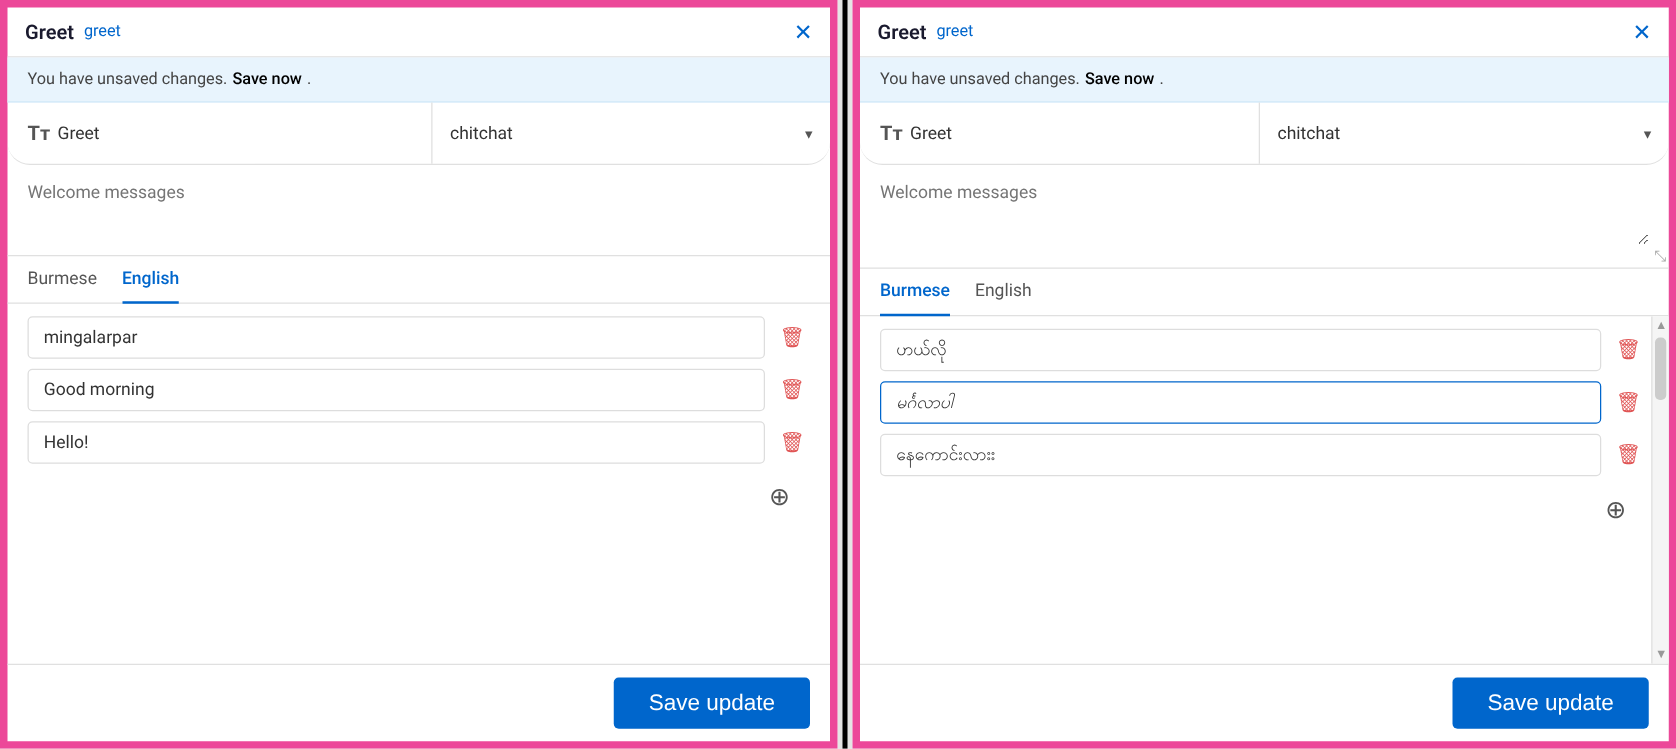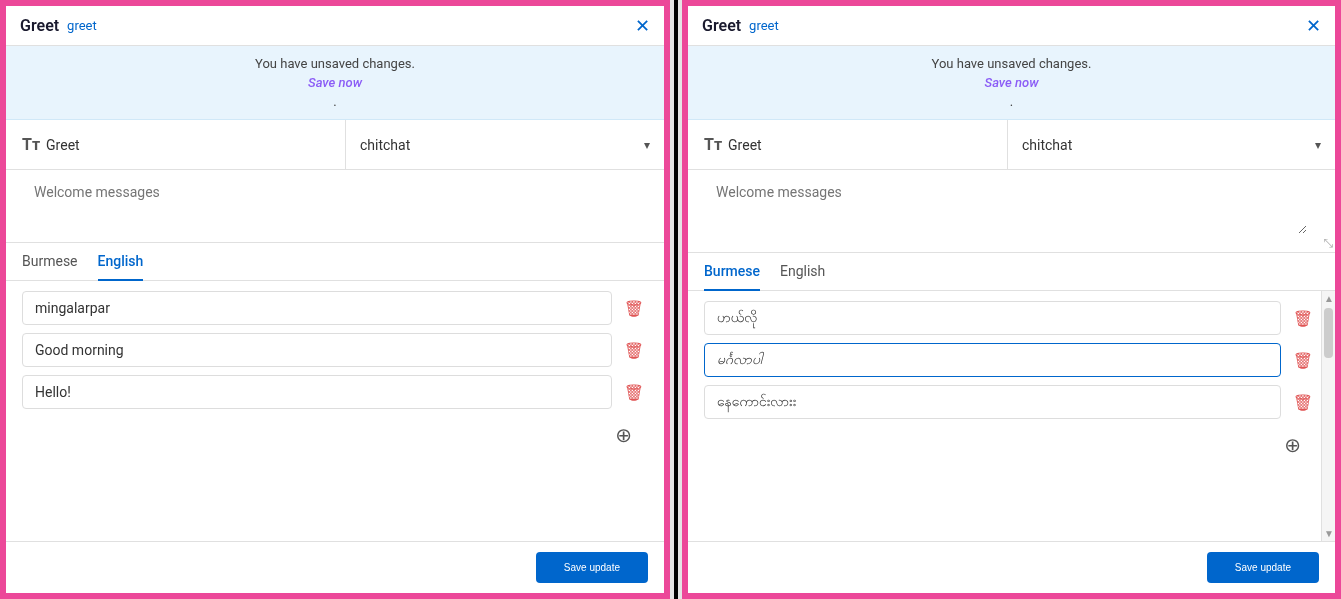--- a/index.html
+++ b/index.html
@@ -56,35 +56,34 @@
 
     .unsaved-banner {
       background: #e8f4fd;
       padding: 10px 16px;
       font-size: 13px;
       color: #444;
       display: flex;
       align-items: center;
       gap: 4px;
       border-bottom: 1px solid #d0e8f8;
-      flex-direction: column;
     }
 
     .save-now-link {
-      color: #8b5cf6;
+      color: #000000;
       cursor: pointer;
       font-weight: 500;
-      font-style: italic;
     }
 
     .type-row {
       display: flex;
       align-items: center;
       border-bottom: 1px solid #e0e0e0;
       height: 50px;
+      border-radius: 18px;
     }
 
     .type-label {
       display: flex;
       align-items: center;
       gap: 6px;
       padding: 0 16px;
       width: 340px;
       font-size: 14px;
       color: #333;
@@ -109,21 +108,21 @@
       height: 100%;
       cursor: pointer;
     }
 
     .chevron-icon {
       color: #555;
       font-size: 12px;
     }
 
     .welcome-area {
-      padding: 14px 28px;
+      padding: 14px 16px;
       border-bottom: 1px solid #e0e0e0;
       min-height: 70px;
     }
 
     .welcome-textarea {
       width: 100%;
       border: none;
       outline: none;
       resize: none;
       font-size: 14px;
@@ -245,21 +244,21 @@
       justify-content: flex-end;
       border-top: 1px solid #e0e0e0;
     }
 
     .save-update-btn {
       background: #0066cc;
       color: #fff;
       border: none;
       border-radius: 4px;
       padding: 10px 28px;
-      font-size: 10px;
+      font-size: 18px;
       font-weight: 500;
       cursor: pointer;
     }
 
     .divider {
       width: 4px;
       background: #000;
       flex-shrink: 0;
     }
   </style>

